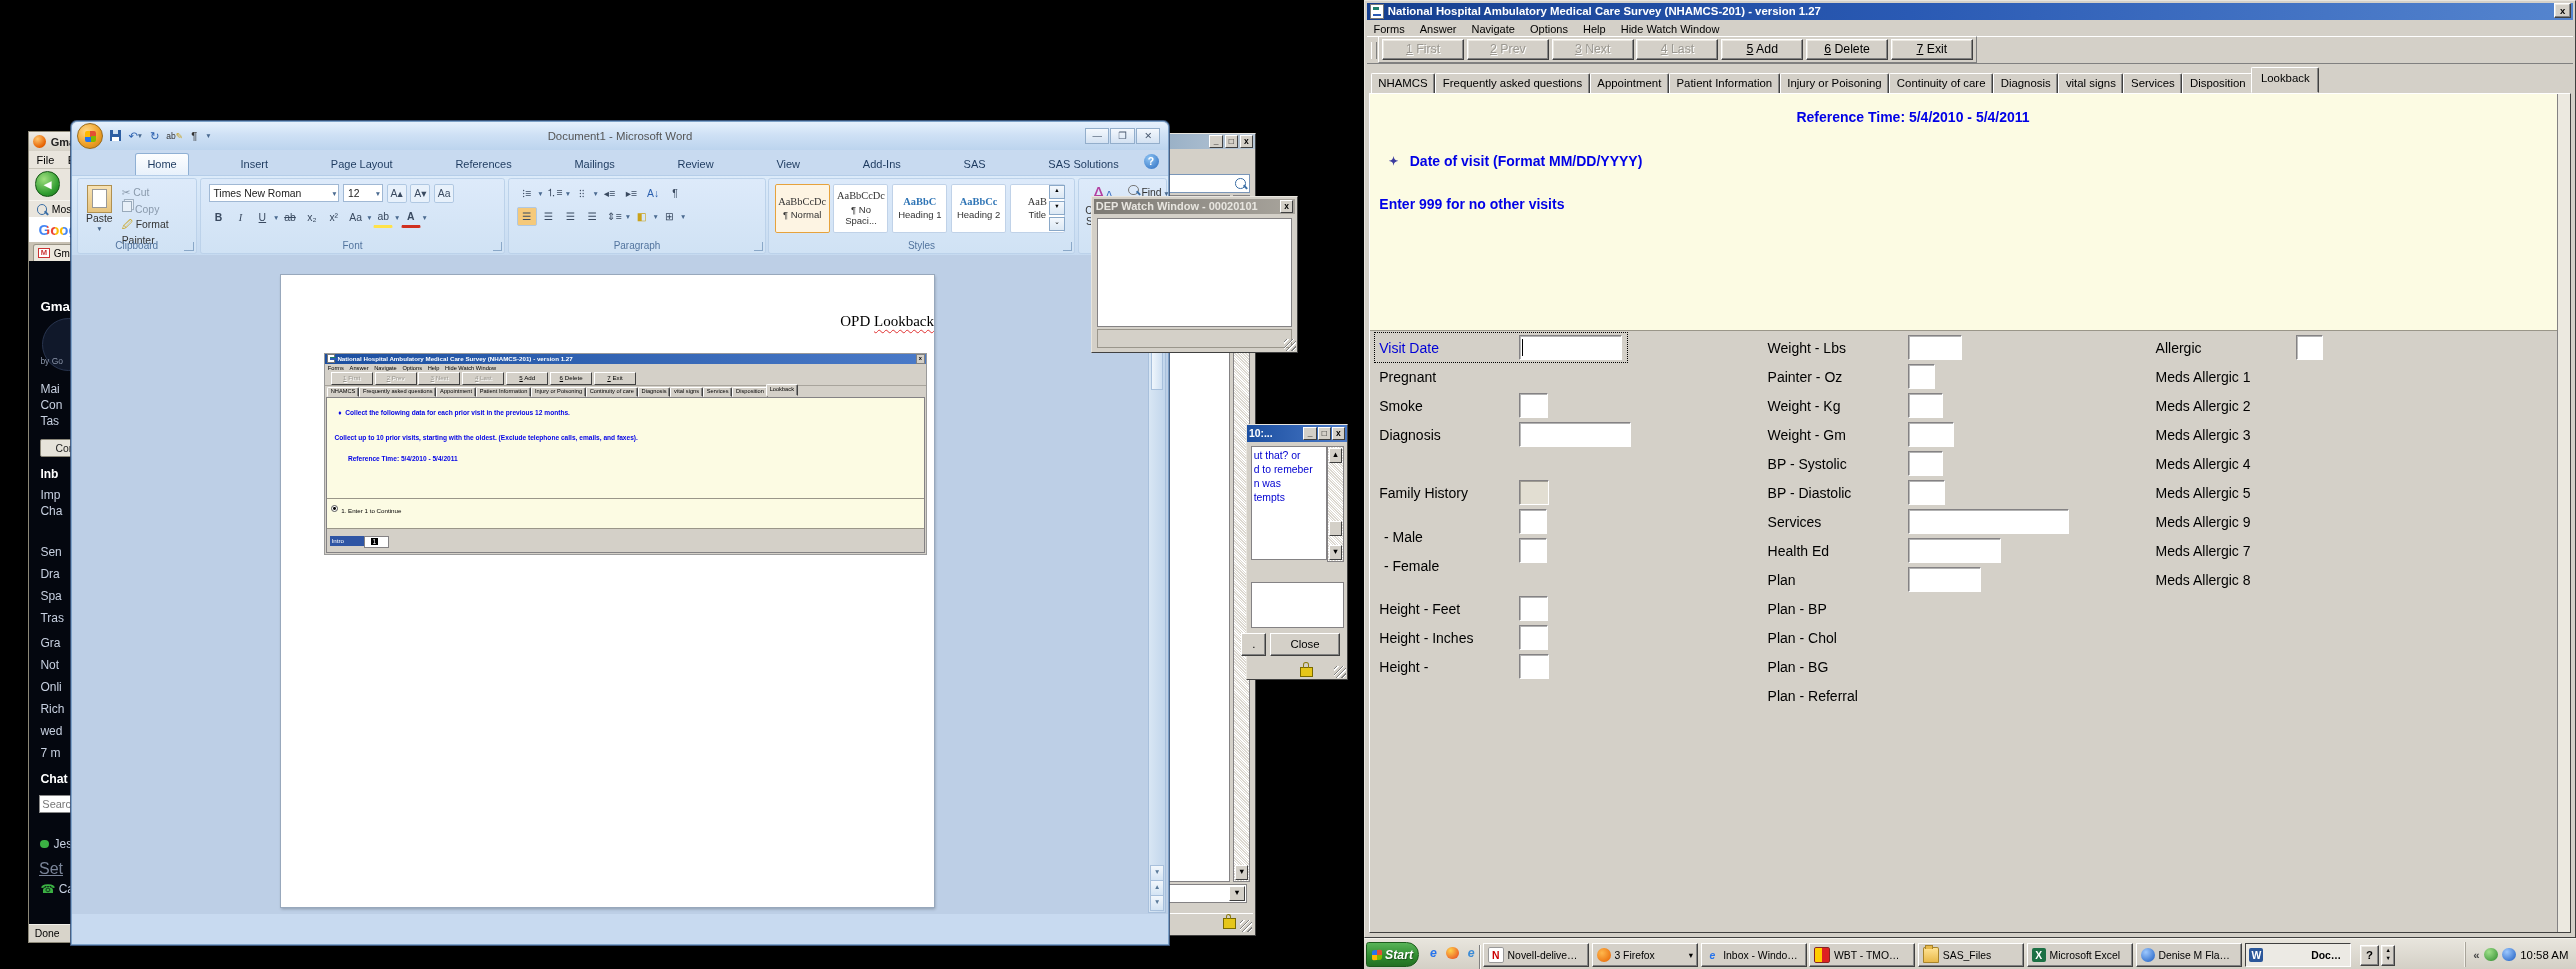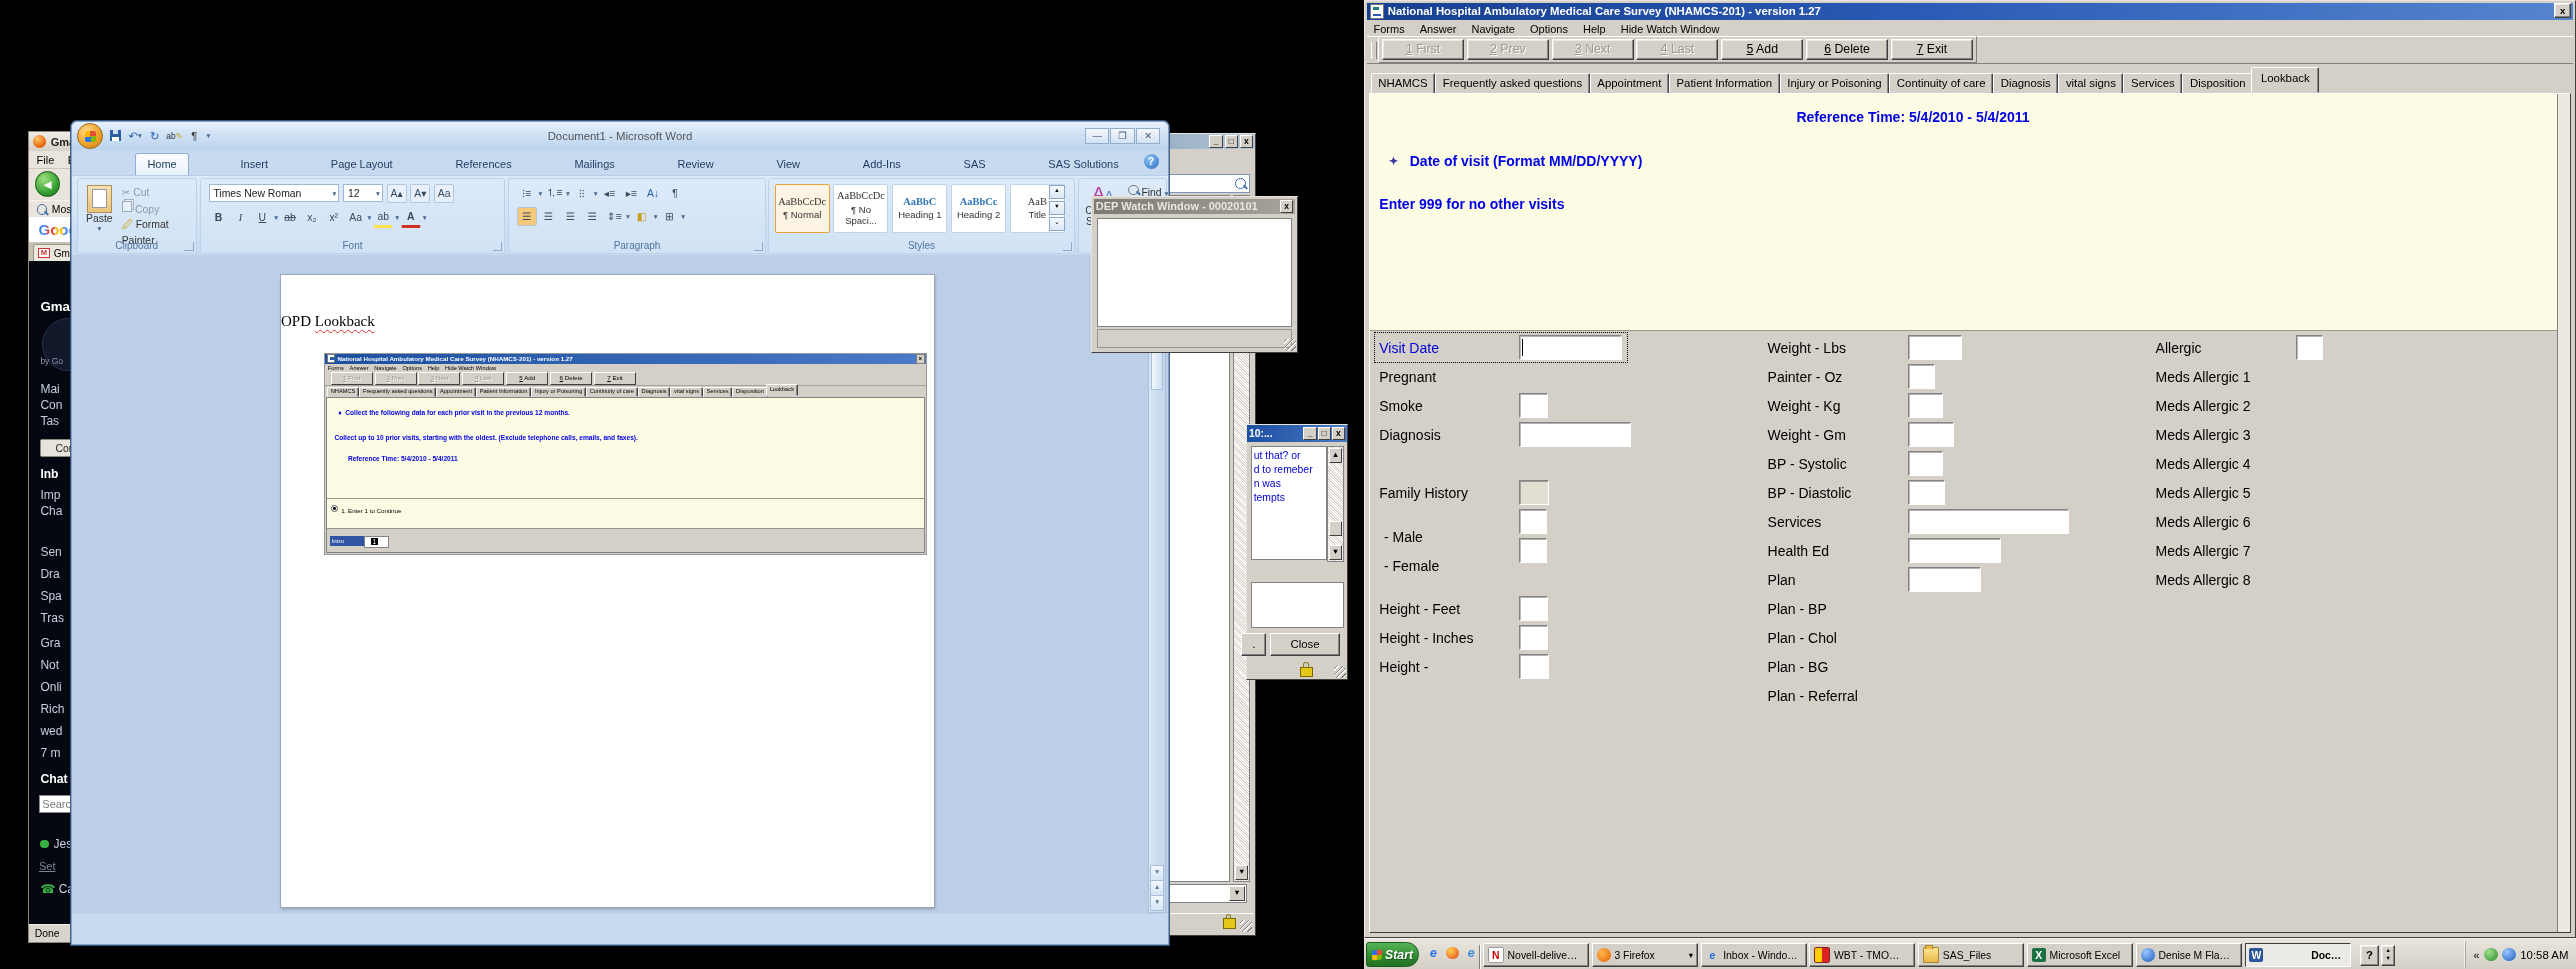--- a/index.html
+++ b/index.html
@@ -174,21 +174,21 @@
   .ric.b{border-color:#b0c8e2;background:#e8f1fb;}
   .combo{display:inline-flex;align-items:center;justify-content:space-between;background:#fff;border:0.9px solid #a0b8d4;font-size:10.4px;padding:0 1.9px 0 3.8px;height:16px;color:#222;}
   .caret-d{font-size:7.6px;color:#4a6a90;}
   .stylechip{width:53px;height:47px;background:#fff;border:0.9px solid #c0d2e8;border-radius:1.9px;text-align:center;font-size:9.5px;color:#333;
     display:flex;flex-direction:column;justify-content:center;gap:2.8px;}
   .stylechip.sel{border:1.9px solid #e6a23c;background:#fdf4e3;}
   .stylechip .prev{font-family:"Liberation Serif",serif;font-size:10.4px;}
   .stylechip:nth-child(3) .prev,.stylechip:nth-child(4) .prev{color:#2e74b5;font-weight:bold;}
   #w-doc{left:0;top:133px;right:0;bottom:30px;background:#bdcfe6;overflow:hidden;}
   #w-page{left:208px;top:19px;width:653px;height:632px;background:#fff;border:0.9px solid #98a8bc;box-shadow:0.9px 1.9px 2.8px rgba(0,0,0,.25);}
-  #w-doctitle{left:0;top:38px;right:0;text-align:left;font-family:"Liberation Serif",serif;font-size:15px;color:#000;}
+  #w-doctitle{left:0;top:38px;right:0;text-align:right;font-family:"Liberation Serif",serif;font-size:15px;color:#000;}
   #w-doctitle .sp2{text-decoration:underline wavy #e03030 0.9px;text-underline-offset:2.8px;}
   #w-scroll{right:1.9px;top:0.9px;width:16px;bottom:0.9px;background:linear-gradient(90deg,#d8e6f4,#c2d6ec);border:0.9px solid #a8c0dc;}
   .wsar{position:absolute;left:0.9px;right:0.9px;height:14px;background:linear-gradient(#f2f7fc,#d4e4f4);border:0.9px solid #a8c0dc;color:#5a7a9a;font-size:7.6px;text-align:center;line-height:12.3px;}
   #w-status{left:0;bottom:0;right:0;height:30px;background:linear-gradient(#d6e4f4,#c4d8ee);border-top:0.9px solid #a8c0dc;
     display:flex;align-items:center;gap:15px;padding-left:7.6px;font-size:11px;color:#3a4a5c;}
   .spellbook{width:14px;height:11.4px;background:#fff;border:0.9px solid #888;position:relative;}
   .spellbook::before{content:'✗';position:absolute;right:-2.8px;bottom:-3.8px;color:#d22;font-size:9.5px;font-weight:bold;}
   #w-status-right{position:absolute;right:9.5px;display:flex;align-items:center;gap:5.7px;}
   .vbtn{width:14px;height:12.3px;border:0.9px solid #8aa8c8;background:linear-gradient(#f4f8fd,#dce8f4);}
   .vbtn.on{background:#f5c97a;}
@@ -274,21 +274,21 @@
             <div class="ffitem" style="height:22px;">Gra</div>
             <div class="ffitem" style="height:22px;">Not</div>
             <div class="ffitem" style="height:22px;">Onli</div>
             <div class="ffitem" style="height:22px;">Rich</div>
             <div class="ffitem" style="height:22px;">wed</div>
             <div class="ffitem" style="height:22px;">7 m</div>
           </div>
         <span class="ffp w" style="top:511px;font-size:12.3px;">Chat</span>
         <span id="ff-search" style="top:534px;">Searc</span>
         <span class="ffp" style="top:576px;"><span class="presence"></span><span>Jess</span></span>
-        <span class="ffp" style="top:599px;color:#7a8498;font-size:11px;left:10px;text-decoration:underline;">Set</span>
+        <span class="ffp" style="top:599px;color:#7a8498;font-size:16px;left:10px;text-decoration:underline;">Set</span>
         <span class="ffp" style="top:621px;color:#3bb143;">☎ <span style="color:#c7d0e0;">Call</span></span>
       </div>
       <div id="ff-status" class="abs">
         <span>Done</span>
       </div>
     </div>
 
     <div id="winA" class="abs">
       <div id="winA-title" class="abs">
         <span class="cbtn">_</span>
@@ -758,21 +758,21 @@
           </div>
             <div class="frow">
             <span class="flabel">Meds Allergic 4</span>
             <span class="jbox" style="visibility: hidden;"></span>
           </div>
             <div class="frow">
             <span class="flabel">Meds Allergic 5</span>
             <span class="jbox" style="visibility: hidden;"></span>
           </div>
             <div class="frow">
-            <span class="flabel">Meds Allergic 6</span>
+            <span class="flabel">Meds Allergic 9</span>
             <span class="jbox" style="visibility: hidden;"></span>
           </div>
             <div class="frow">
             <span class="flabel">Meds Allergic 7</span>
             <span class="jbox" style="visibility: hidden;"></span>
           </div>
             <div class="frow">
             <span class="flabel">Meds Allergic 8</span>
             <span class="jbox" style="visibility: hidden;"></span>
           </div>

